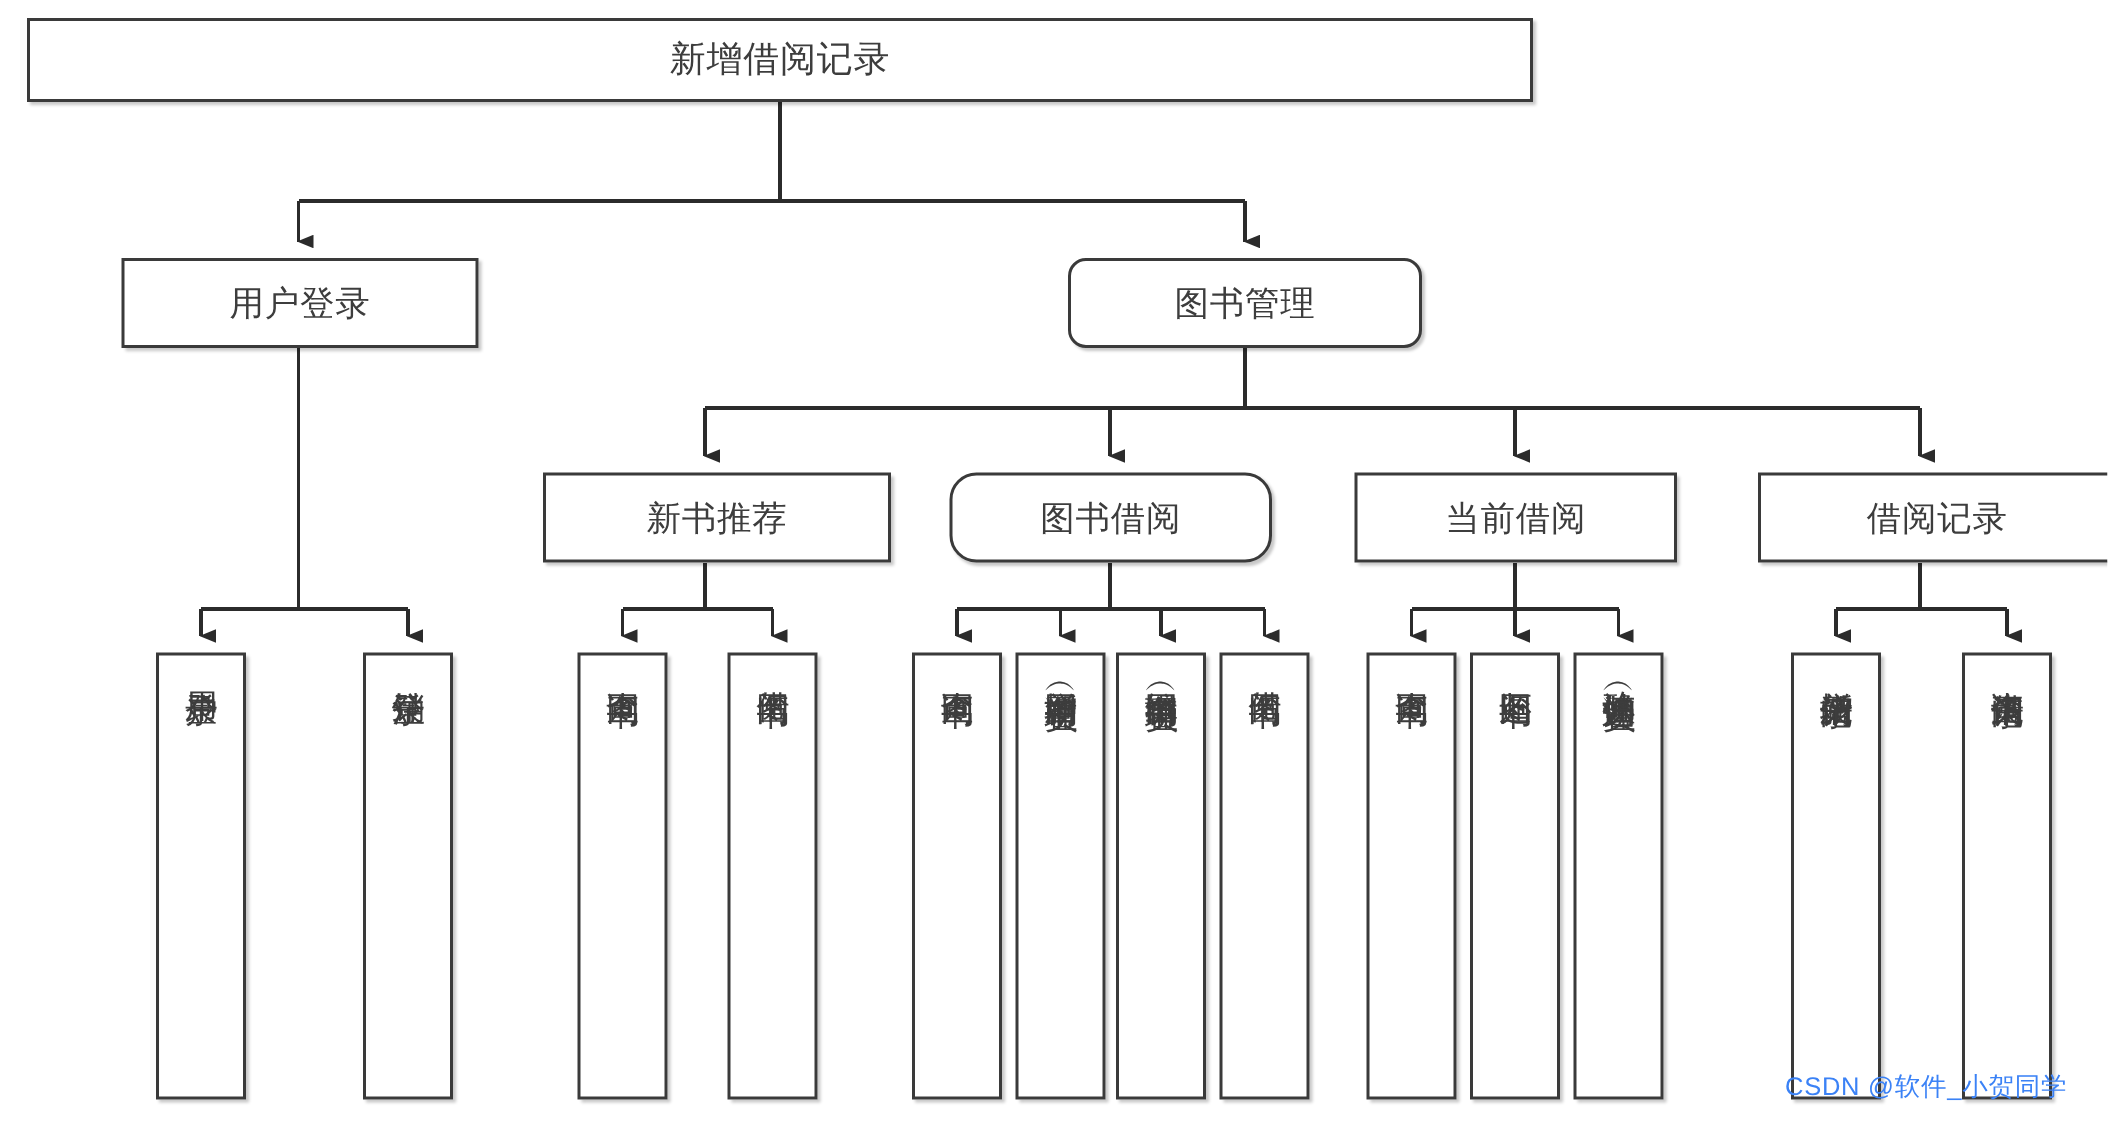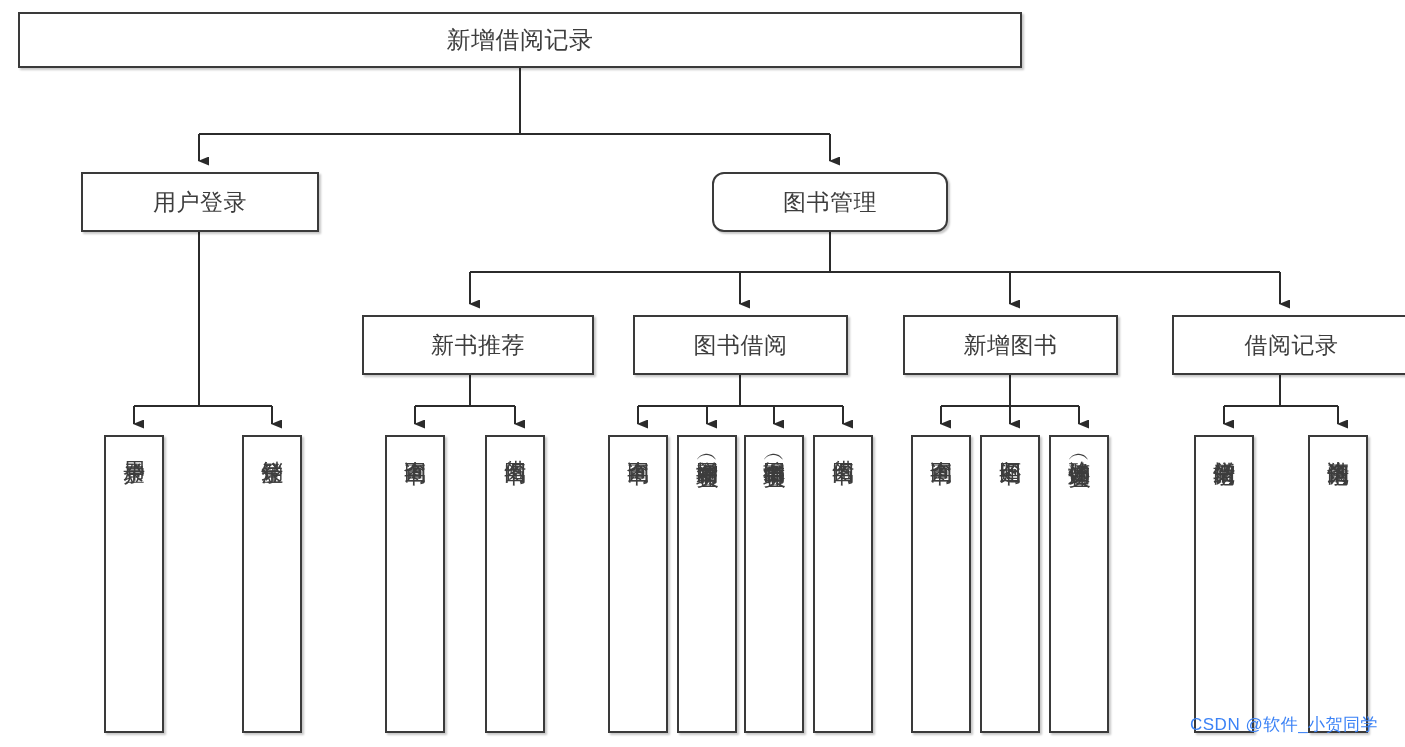--- a/index.html
+++ b/index.html
@@ -143,25 +143,25 @@
   <div class="node horiz" style="left:81px; top:172px; width:238px; height:60px;">
     <span class="node-label">用户登录</span>
   </div>
   <div class="node horiz" style="left:712px; top:172px; width:236px; height:60px;border-radius:12px;">
     <span class="node-label">图书管理</span>
   </div>
 
   <div class="node horiz" style="left:362px; top:315px; width:232px; height:60px;">
     <span class="node-label">新书推荐</span>
   </div>
-  <div class="node horiz" style="left:633px; top:315px; width:215px; height:60px;">
+  <div class="node horiz" style="left:633px; top:315px; width:215px; height:60px;border-radius:18px;">
     <span class="node-label">图书借阅</span>
   </div>
   <div class="node horiz" style="left:903px; top:315px; width:215px; height:60px;">
-    <span class="node-label">新增图书</span>
+    <span class="node-label">当前借阅</span>
   </div>
   <div class="node horiz" style="left:1172px; top:315px; width:239px; height:60px;">
     <span class="node-label">借阅记录</span>
   </div>
 
   <div class="node vert" style="left:104px; top:435px; width:60px; height:298px;">
     <span class="node-label">用户登录</span>
   </div>
   <div class="node vert" style="left:242px; top:435px; width:60px; height:298px;">
     <span class="node-label">注销登录</span>

